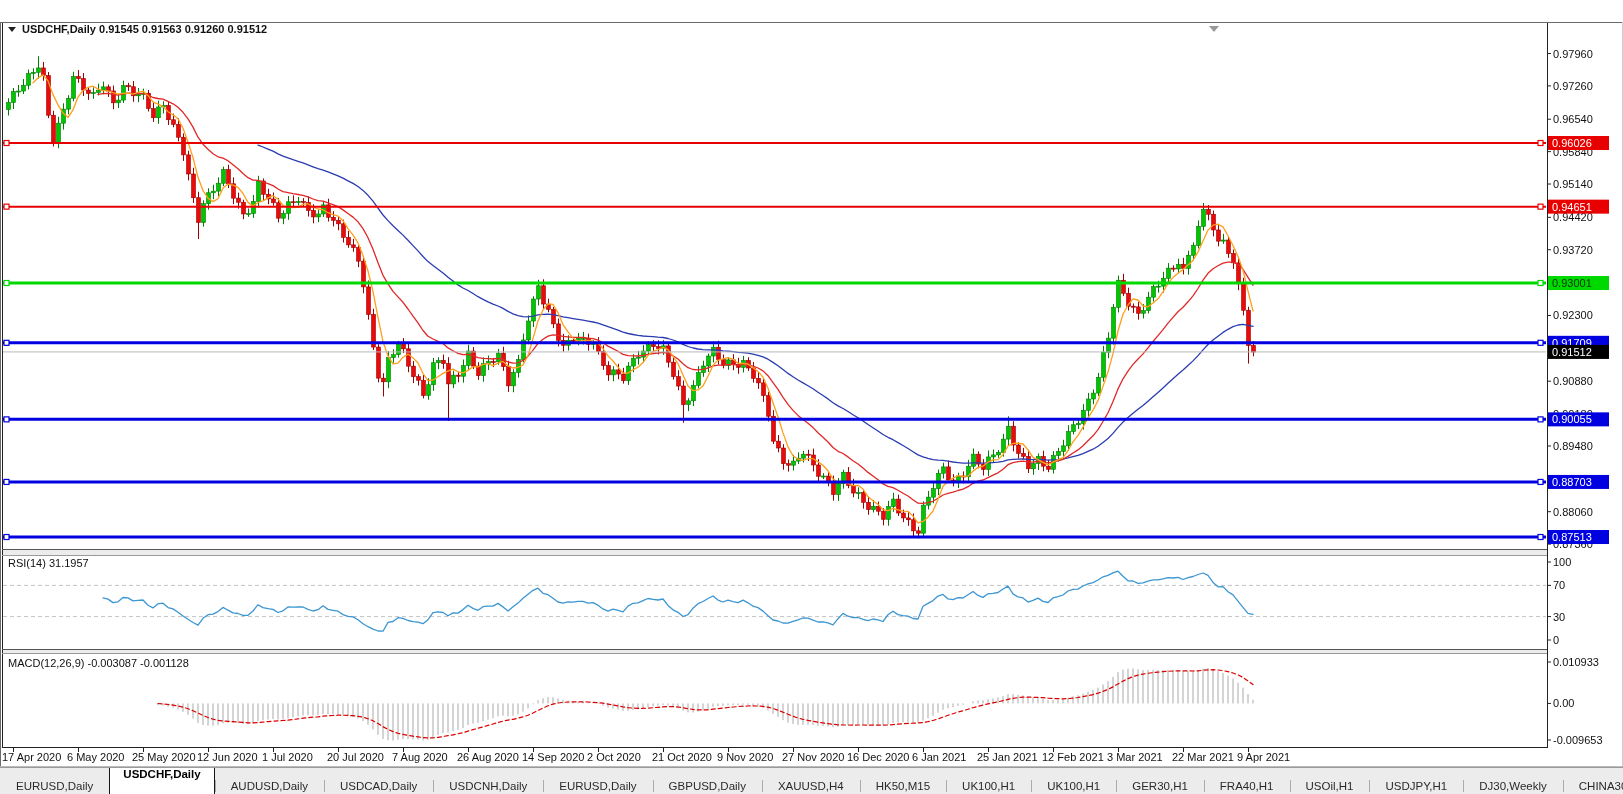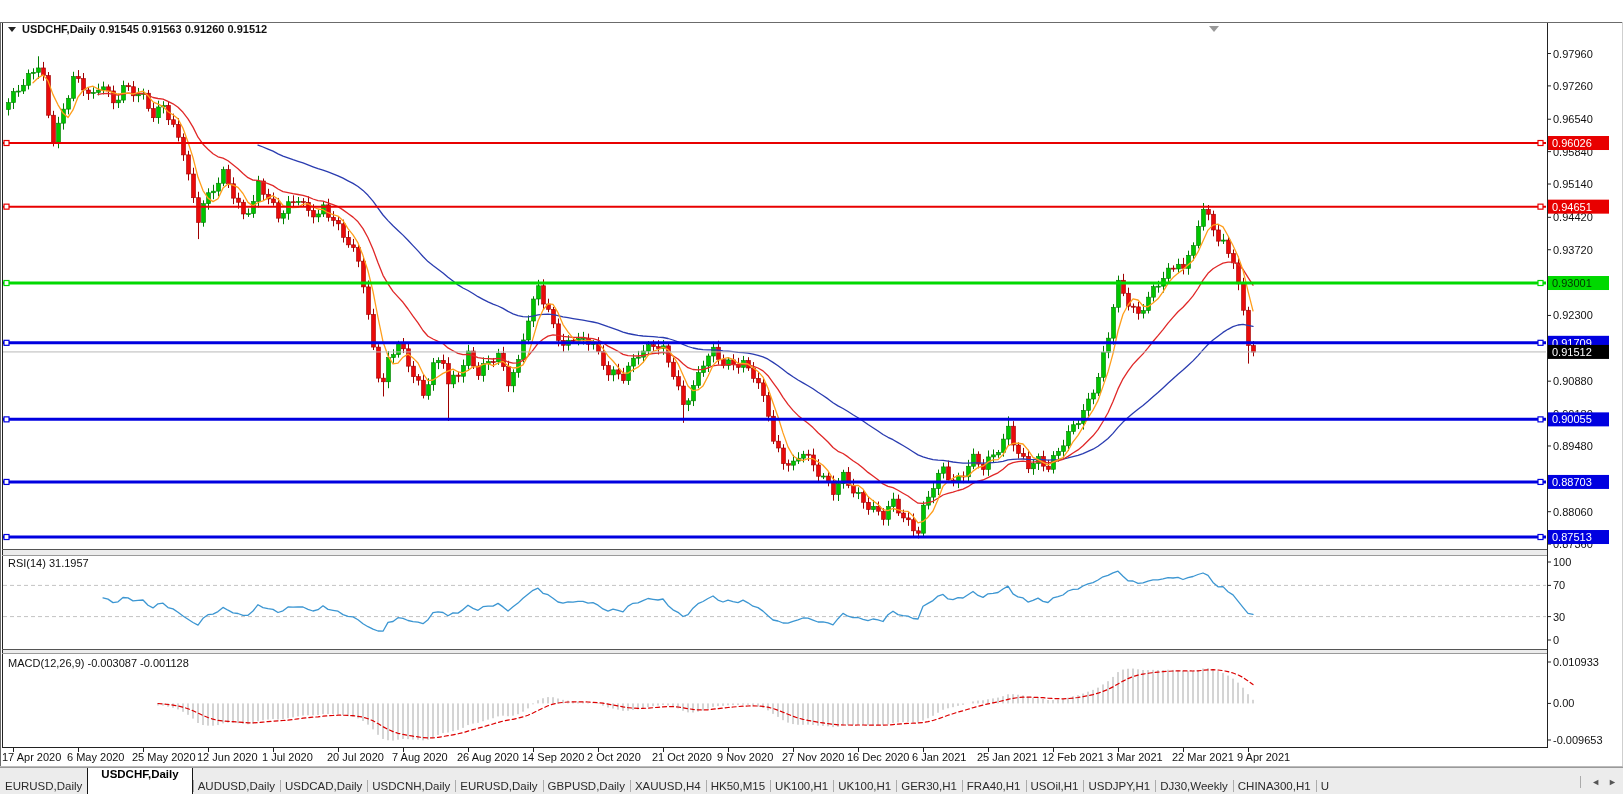--- a/index.html
+++ b/index.html
@@ -14,21 +14,21 @@
   .grip{width:3px;height:14px;border-left:2px dotted #b9b9b9;margin:0 7px 0 4px;}
   .tf-buttons{display:flex;align-items:center;height:100%;}
   .tf-btn{font-size:11px;color:#3c3c3c;padding:1px 8px;margin:0 1px;border:1px solid transparent;
           border-radius:2px;cursor:default;line-height:14px;}
   .tf-btn.active{background:#fcfcfc;border-color:#a8a8a8;}
   
   #cv{position:absolute;left:0;top:0;}
   
   .tabbar{position:absolute;left:0;top:767px;width:1623px;height:27px;background:#ececec;
           border-top:1px solid #9a9a9a;display:flex;align-items:flex-end;overflow:hidden;}
-  .tab{font-size:11.5px;color:#2a2a2a;height:18px;line-height:18px;padding:0 5px;margin-top:5px;
+  .tab{font-size:11.5px;color:#2a2a2a;height:18px;line-height:18px;padding:0 16px;margin-top:5px;
        position:relative;white-space:nowrap;cursor:default;}
   .tab .sep{position:absolute;left:0;top:3px;height:12px;width:1px;background:#ababab;}
   .tab.active{height:24px;line-height:22px;margin-top:0;background:#ffffff;border:1px solid #161616;
               border-bottom:0;border-radius:2px 2px 0 0;font-weight:700;color:#000;padding:8px 13px;z-index:2;}
   .tab-arrows{margin-left:auto;display:flex;align-items:center;height:100%;padding:0 6px 0 8px;
               gap:8px;color:#555;font-size:9px;background:#ececec;z-index:3;}
   .tab-arrows .bar{width:1px;height:12px;background:#ababab;margin-right:2px;}
 </style>
 </head>
 <body>

